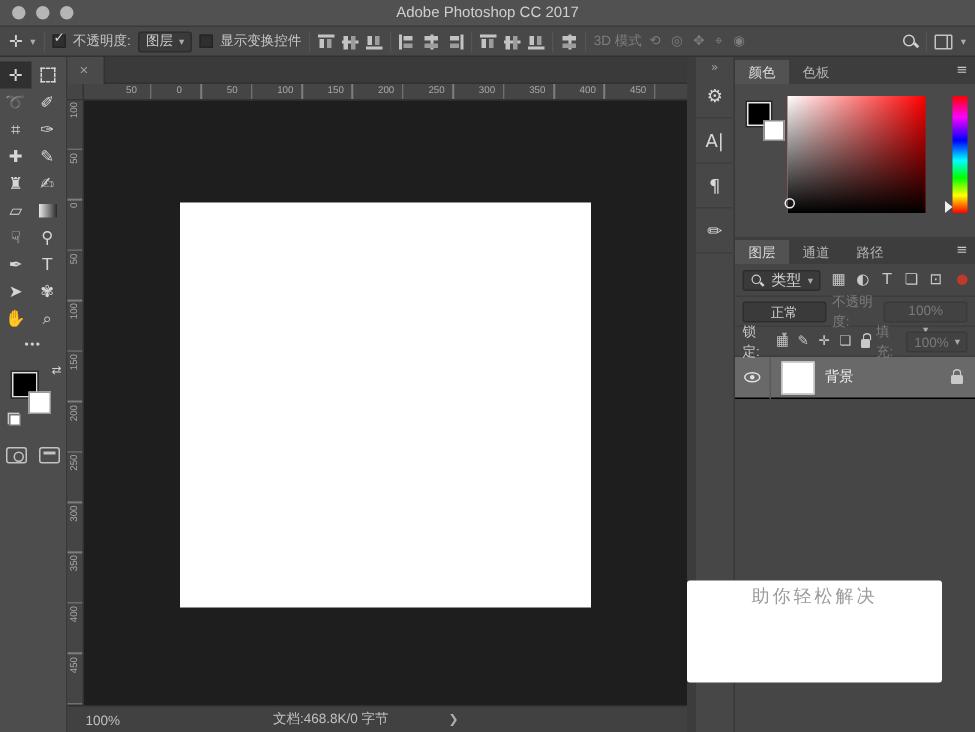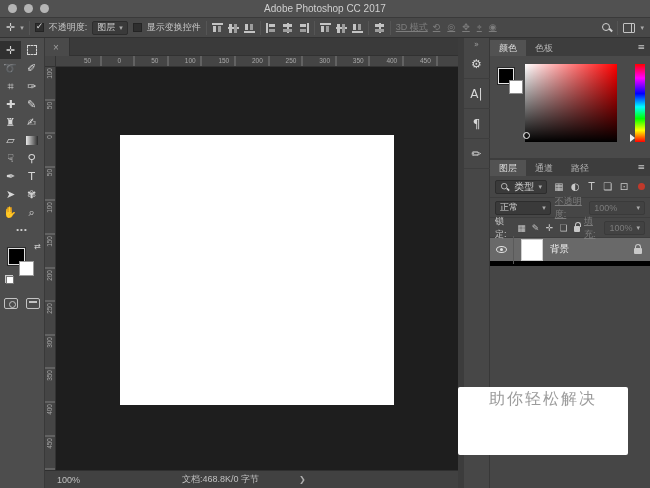--- a/index.html
+++ b/index.html
@@ -21,21 +21,21 @@
                 border-bottom:1px solid #323232; display:flex; align-items:center; gap:5px; padding:0 6px;
                 font-size:9px; color:#c6c6c6; white-space:nowrap; }
   .vsep { width:1px; height:14px; background:#3a3a3a; border-right:1px solid #555; }
   .cb { width:9px; height:9px; background:#2f2f2f; border:1px solid #242424; position:relative; flex:none; }
   .cb.checked::after { content:"✓"; position:absolute; left:0px; top:-3px; font-size:9px; color:#d8d8d8;
                        font-family:"DejaVu Sans",sans-serif; }
   .well { background:#3a3a3a; border:1px solid #2d2d2d; border-radius:2px; height:14px;
           display:inline-flex; align-items:center; gap:4px; padding:0 4px; color:#cfcfcf; }
   .chev { font-size:7px; color:#aaa; }
   .opt-icon { color:#cfcfcf; font-size:11px; line-height:1; }
-  .dim { color:#7d7d7d;text-decoration:underline; }
+  .dim { color:#7d7d7d; }
   
   .ali { width:11px; height:10px; position:relative; display:inline-block; flex:none; }
   .ali::before, .ali::after { content:""; position:absolute; background:#c3c3c3; }
   .ali-l::before { left:0; top:0; width:2px; height:10px; }
   .ali-l::after  { left:3; top:1px; left:3px; width:6px; height:3px; box-shadow:0 5px 0 #9c9c9c; }
   .ali-hc::before{ left:5px; top:0; width:2px; height:10px; }
   .ali-hc::after { left:1px; top:1px; width:9px; height:3px; box-shadow:0 5px 0 #9c9c9c; }
   .ali-r::before { right:0; top:0; width:2px; height:10px; }
   .ali-r::after  { left:2px; top:1px; width:6px; height:3px; box-shadow:0 5px 0 #9c9c9c; }
   .ali-t::before { left:0; top:0; width:11px; height:2px; }
@@ -141,41 +141,41 @@
                 border-top:4px solid transparent; border-bottom:4px solid transparent;
                 border-left:5px solid #f0f0f0; }
 
   .layers-body { background:#464646; }
   .lp-row { display:flex; align-items:center; gap:4px; padding:0 5px; border-bottom:1px solid #3d3d3d; }
   .lp-filter { height:22px; }
   .lp-filter .well { height:14px; width:52px; justify-content:space-between; }
   .fi { color:#c9c9c9; font-size:10px; width:14px; text-align:center; }
   .red-dot { width:7px; height:7px; border-radius:50%; background:#c0392b; margin-left:2px; }
   .lp-blend { height:20px; font-size:9px; }
-  .lp-blend .well { width:68px; justify-content:space-between; }
+  .lp-blend .well { width:68px; justify-content:space-between;flex-direction:column; }
   .well.disabled { color:#7b7b7b; border-color:#3a3a3a; background:#424242; }
   .lp-lock { height:20px; font-size:9px; }
   .li { color:#c3c3c3; font-size:9px; width:12px; text-align:center; }
   .padlock { width:8px; height:6px; background:#c9c9c9; border-radius:1px; position:relative;
              display:inline-block; margin-top:3px; }
   .padlock::before { content:""; position:absolute; top:-4px; left:1px; width:4px; height:4px;
                      border:1.5px solid #c9c9c9; border-bottom:none; border-radius:3px 3px 0 0; }
-  .layer-row { height:28px; background:#696969; display:flex; align-items:center; border-bottom:5px solid #000000; }
+  .layer-row { height:28px; background:#696969; display:flex; align-items:center; border-bottom:1px solid #000000; }
   .eye-cell { width:24px; display:flex; justify-content:center; border-right:1px solid #5a5a5a; height:28px; align-items:center; }
   .eye { width:11px; height:7px; border:1px solid #e0e0e0; border-radius:50%; position:relative; }
   .eye::after { content:""; position:absolute; left:3px; top:1px; width:3px; height:3px; background:#e0e0e0; border-radius:50%; }
   .layer-thumb { width:22px; height:22px; background:#fff; border:1px solid #cfcfcf; margin:0 7px; }
   .layer-name { flex:1; color:#ededed; font-size:9.5px; }
   .layer-lock { margin-right:8px; }
 
   
   .watermark { position:absolute; left:458px; top:387px; width:170px; height:68px; background:#ffffff;
                border-radius:2px; text-align:center; z-index:10; }
   .wm-title { font-size:27px; font-weight:bold; letter-spacing:2px; margin-top:4px; }
-  .wm-sub { font-size:16px; color:#9b9b9b; letter-spacing:2px; margin-top:2px; }
+  .wm-sub { font-size:12px; color:#9b9b9b; letter-spacing:2px; margin-top:2px; }
 </style>
 </head>
 <body>
 
 <div id="app">
 
   <div class="titlebar">
     <div class="traffic">
       <span></span>
       <span></span>

